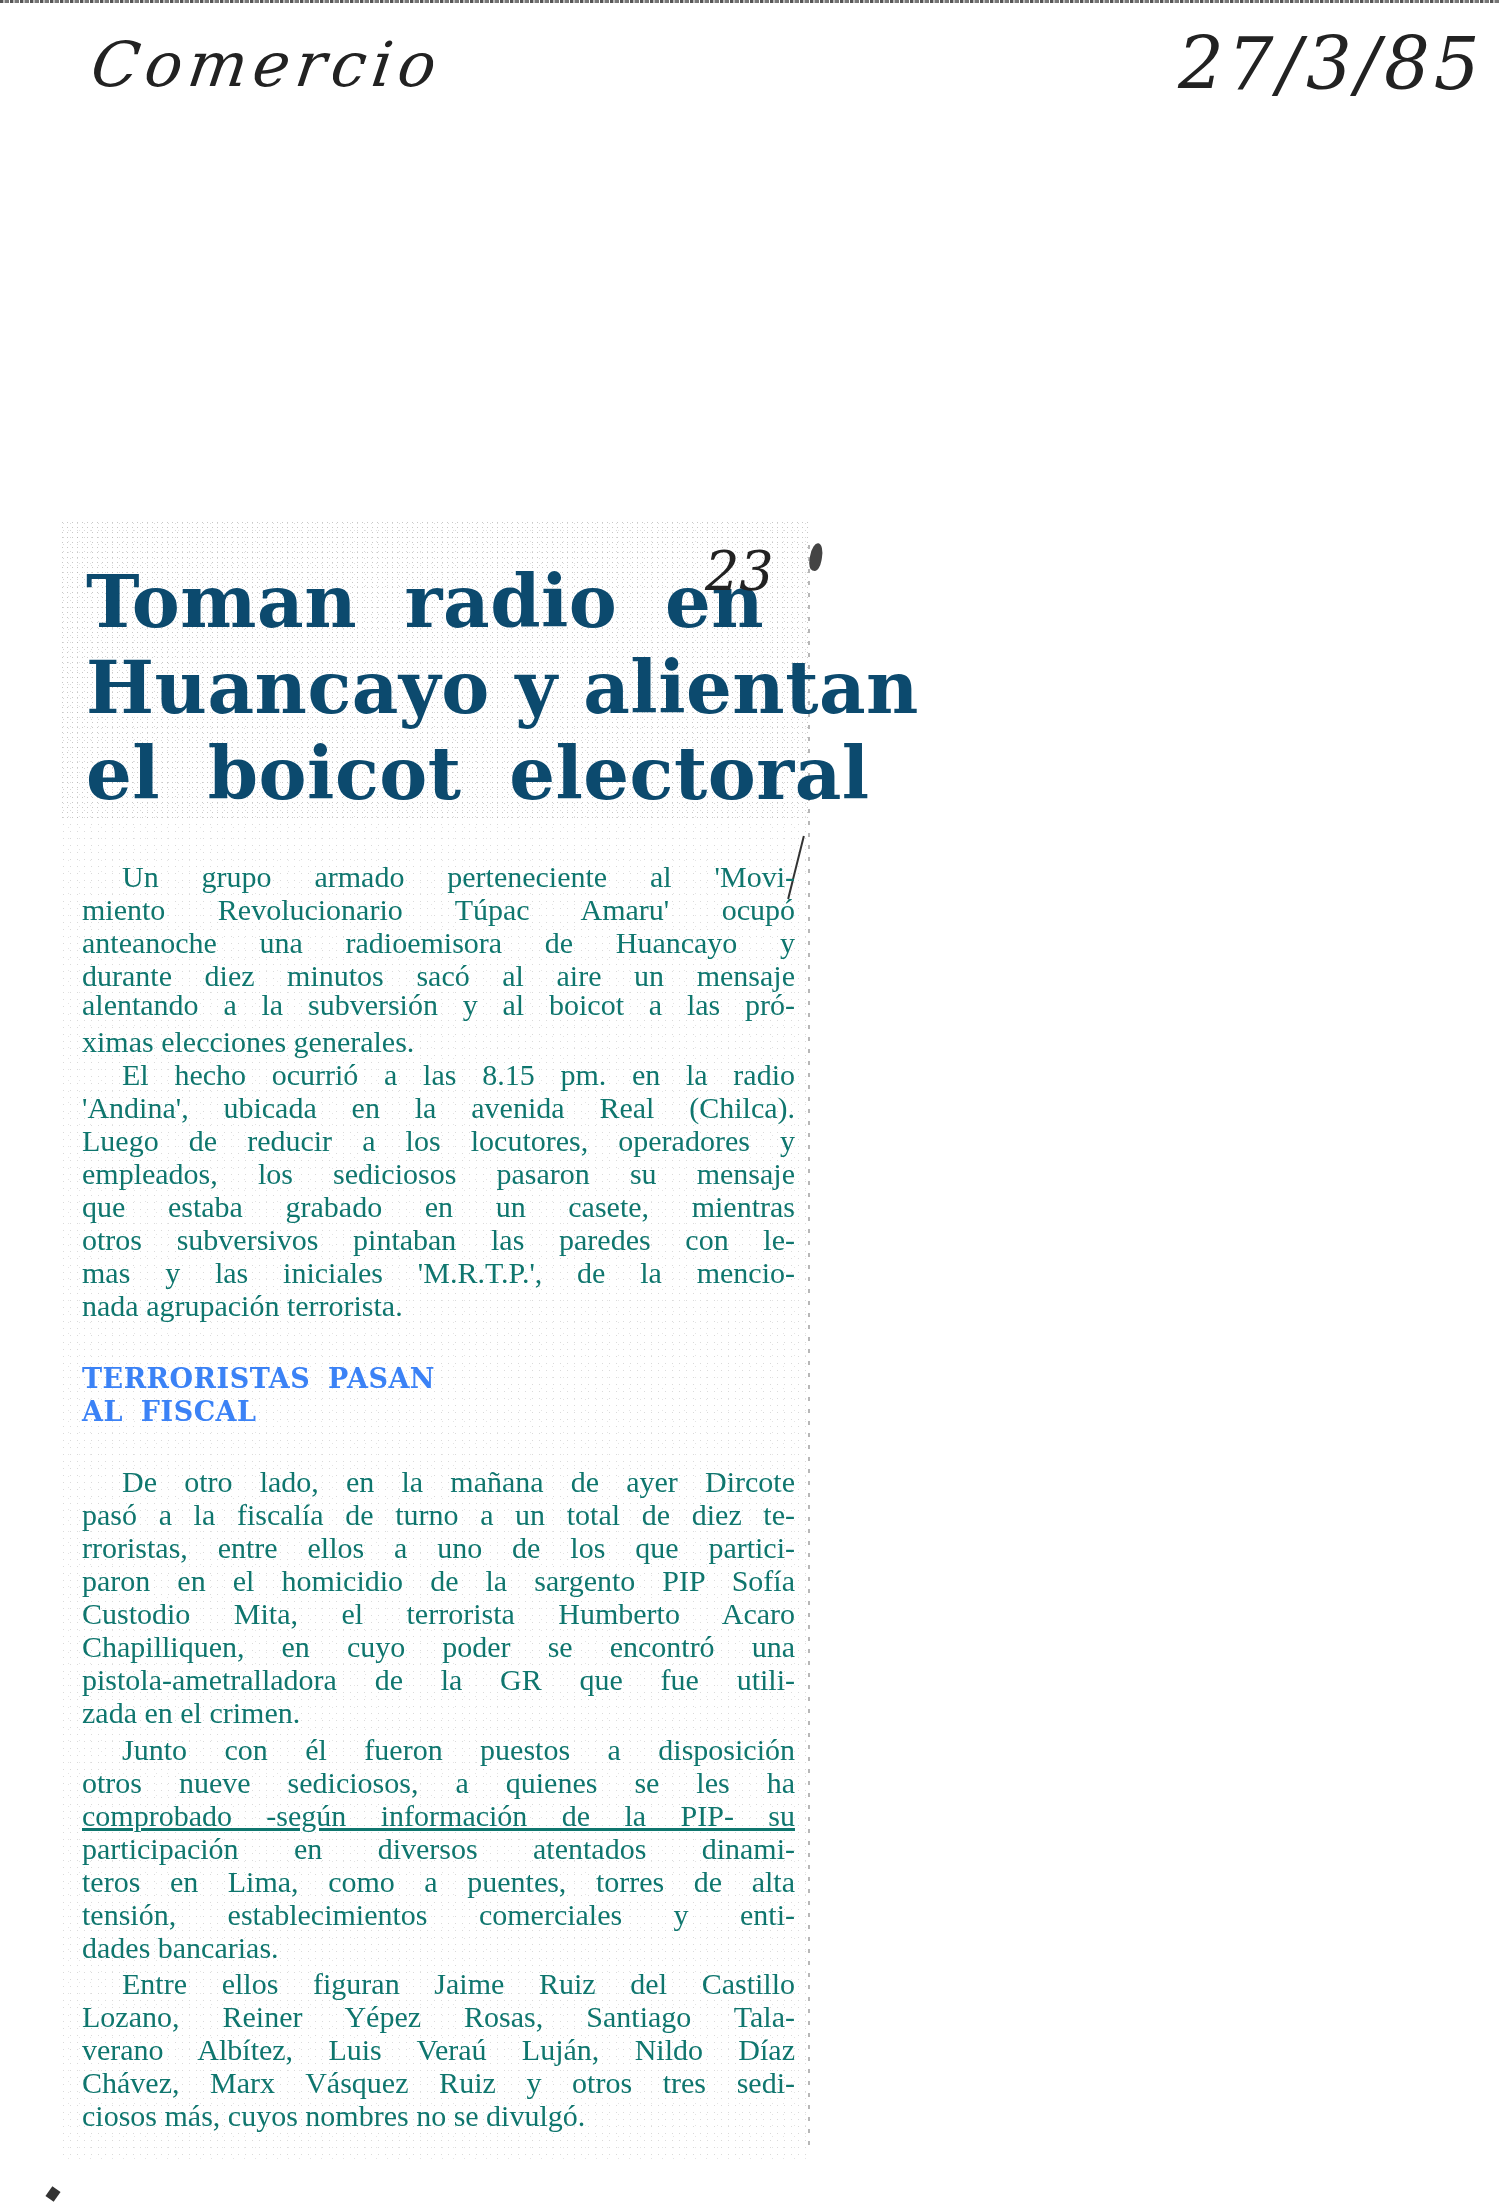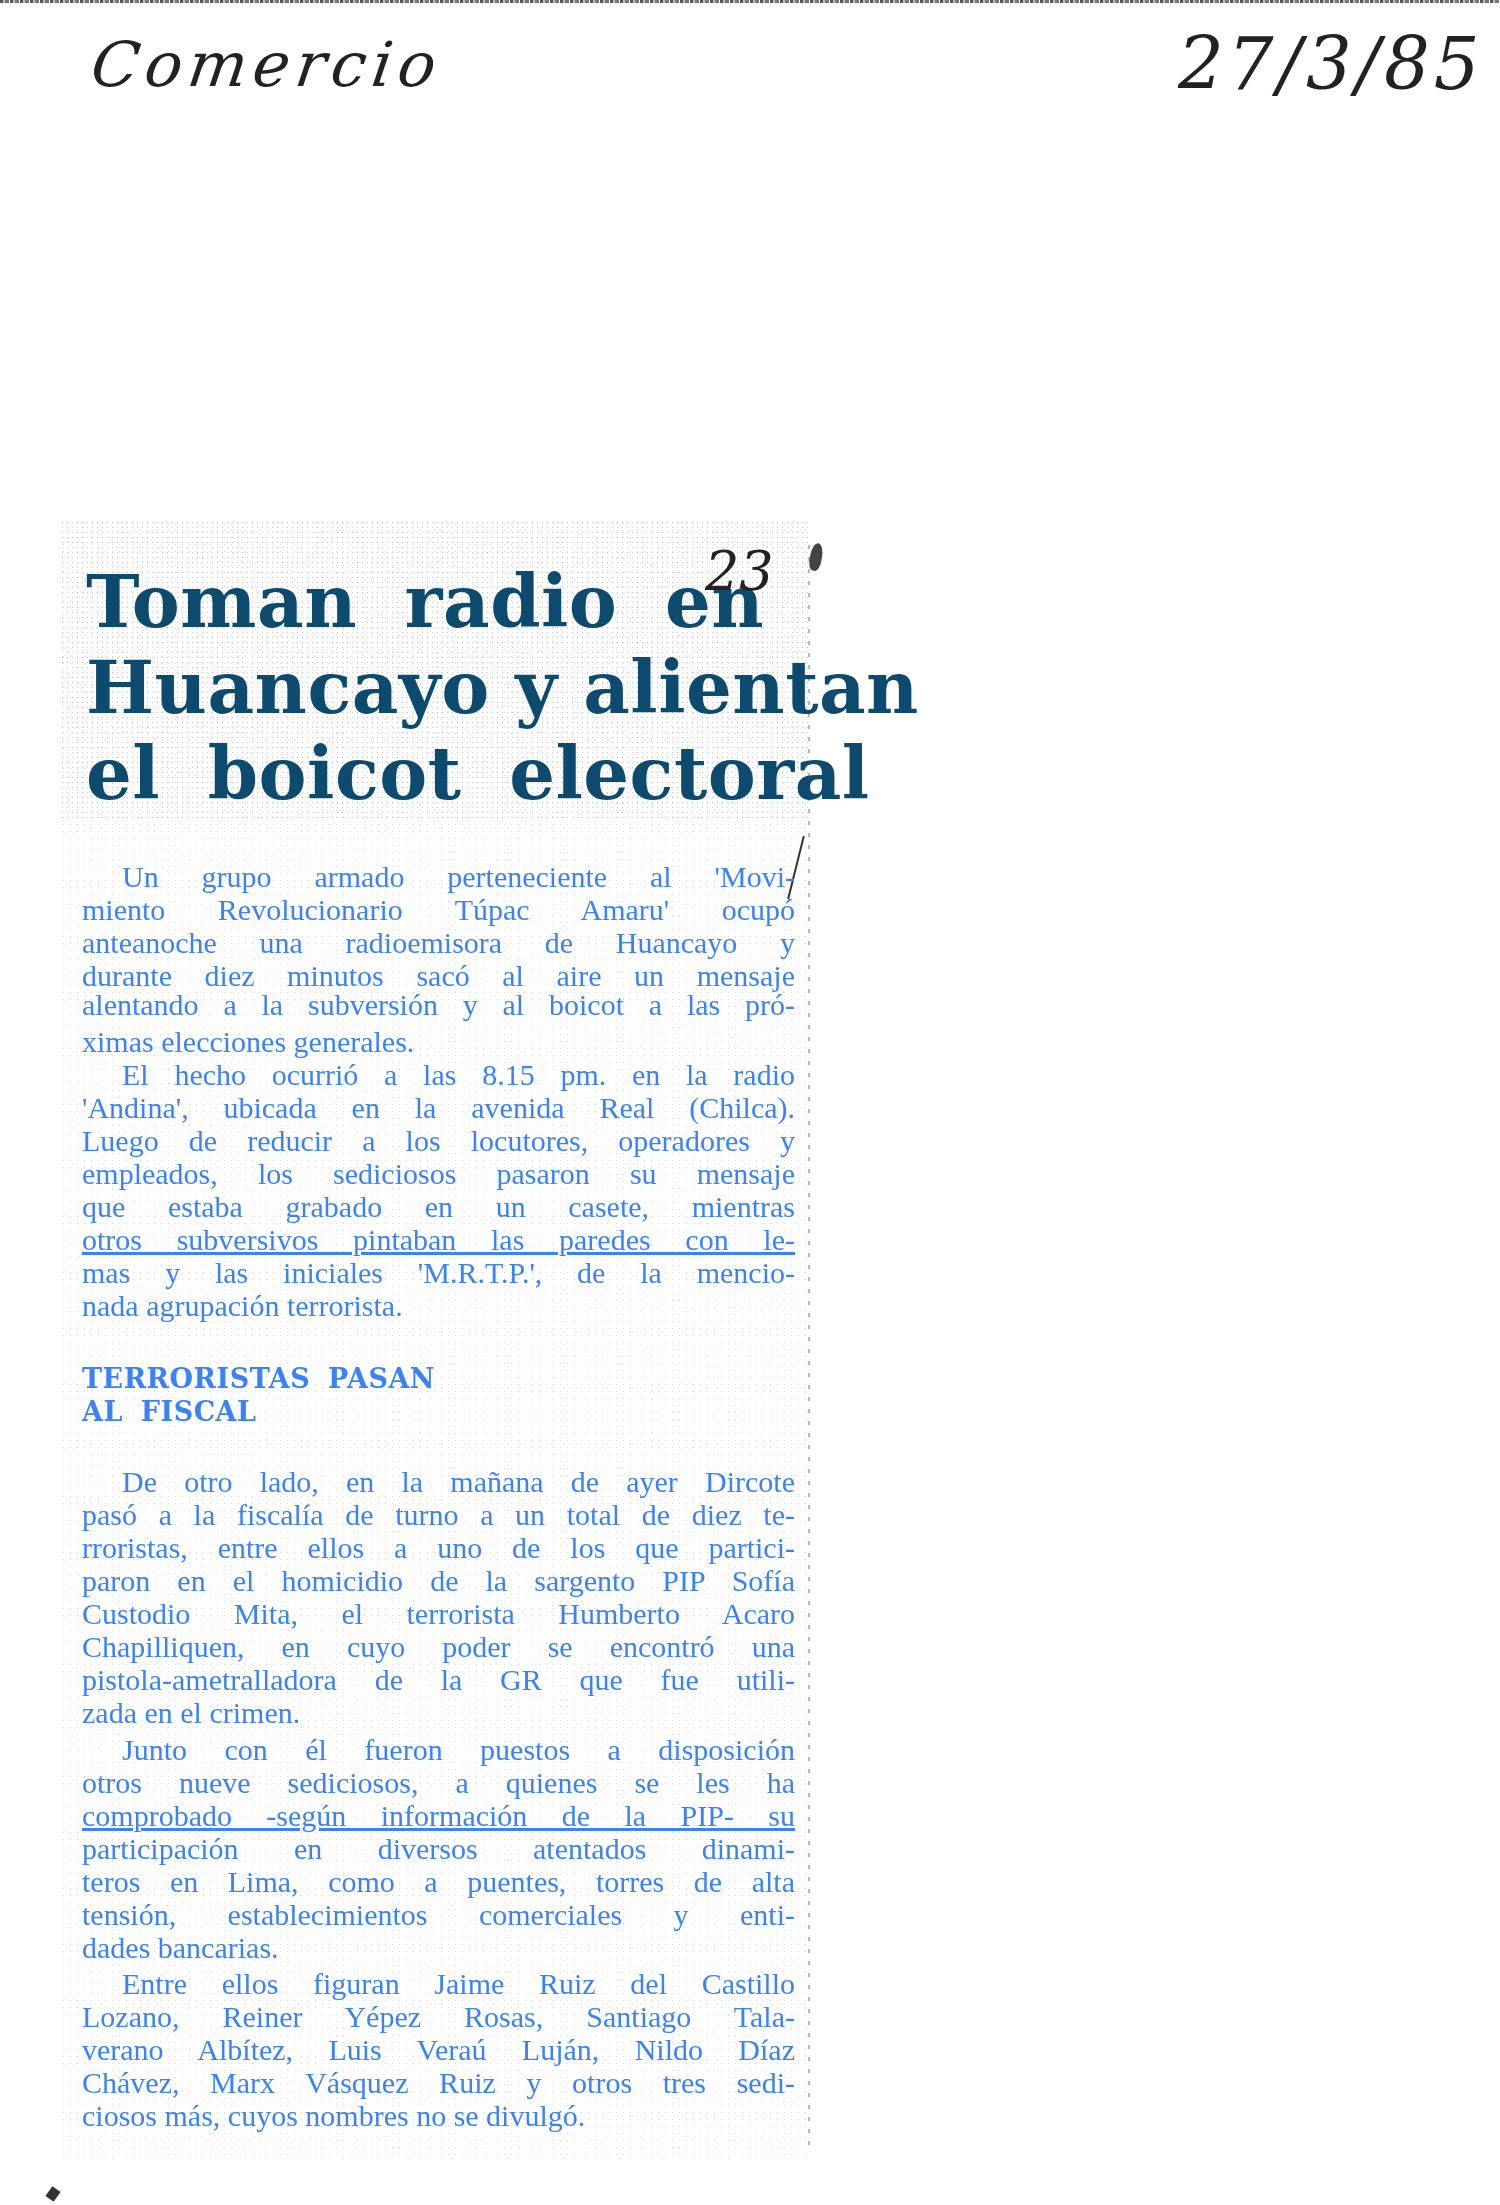--- a/index.html
+++ b/index.html
@@ -19,21 +19,21 @@
     background-size:5px 5px; opacity:0.55; }
   .rightedge { position:absolute; left:808px; top:545px; width:2px; height:1600px;
     background:repeating-linear-gradient(180deg,#888 0 4px,transparent 4px 12px); opacity:0.6; }
   .headline { position:absolute; left:86px; font-family:"DejaVu Serif", serif; font-weight:bold; font-size:72px; line-height:84px; color:#0c4a6e; letter-spacing:0.5px; white-space:nowrap; }
   .hl1 { top:560px; }
   .hl2 { top:646px; }
   .hl3 { top:732px; }
   .hl-word-gap { word-spacing:22px; }
   .mark23 { position:absolute; left:705px; top:540px; font-family:"DejaVu Serif", serif; font-style:italic; font-size:54px; color:#222; }
   .blot { position:absolute; left:810px; top:543px; width:12px; height:28px; background:#444; border-radius:50% 50% 40% 40%; transform:rotate(10deg); }
-  .body-line { position:absolute; left:82px; width:713px; font-family:"Liberation Serif", serif; font-size:30px; line-height:33px; height:33px; white-space:nowrap; text-align:justify; text-align-last:justify; color:#3b82f6; }
+  .body-line { position:absolute; left:82px; width:713px; font-family:"Liberation Serif", serif; font-size:30px; line-height:33px; height:33px; white-space:nowrap; text-align:justify; text-align-last:justify; color:#0f766e; }
   .body-line.last { text-align-last:left; }
   .body-line.indent { padding-left:40px; width:673px; }
   .subhead { position:absolute; left:82px; font-family:"DejaVu Serif", serif; font-weight:bold; font-size:27px; line-height:33px; color:#3b82f6; letter-spacing:0.5px; word-spacing:8px; white-space:nowrap; }
   .pen-stroke { position:absolute; left:795px; top:835px; width:2px; height:65px; background:#333; transform:rotate(14deg); }
   .corner-mark { position:absolute; left:48px; top:2188px; width:10px; height:12px; background:#333; transform:rotate(35deg); }
 </style>
 </head>
 <body>
 
 <div class="scanline"></div>
@@ -58,21 +58,21 @@
     <div class="body-line" style="top: 893px;">miento Revolucionario Túpac Amaru' ocupó</div>
     <div class="body-line" style="top: 926px;">anteanoche una radioemisora de Huancayo y</div>
     <div class="body-line" style="top: 959px;">durante diez minutos sacó al aire un mensaje</div>
     <div class="body-line" style="top: 988px;">alentando a la subversión y al boicot a las pró-</div>
     <div class="body-line last" style="top: 1025px;">ximas elecciones generales.</div>
     <div class="body-line indent" style="top: 1058px;">El hecho ocurrió a las 8.15 pm. en la radio</div>
     <div class="body-line" style="top: 1091px;">'Andina', ubicada en la avenida Real (Chilca).</div>
     <div class="body-line" style="top: 1124px;">Luego de reducir a los locutores, operadores y</div>
     <div class="body-line" style="top: 1157px;">empleados, los sediciosos pasaron su mensaje</div>
     <div class="body-line" style="top: 1190px;">que estaba grabado en un casete, mientras</div>
-    <div class="body-line" style="top: 1223px; text-decoration: underline;">otros subversivos pintaban las paredes con le-</div>
+    <div class="body-line" style="top: 1223px;">otros subversivos pintaban las paredes con le-</div>
     <div class="body-line" style="top: 1256px;">mas y las iniciales 'M.R.T.P.', de la mencio-</div>
     <div class="body-line last" style="top: 1289px;">nada agrupación terrorista.</div>
   </div>
 
 <div class="subhead" style="top:1362px">TERRORISTAS PASAN</div>
 <div class="subhead" style="top:1395px">AL FISCAL</div>
 
 <div id="body2">
     <div class="body-line indent" style="top: 1465px;">De otro lado, en la mañana de ayer Dircote</div>
     <div class="body-line" style="top: 1498px;">pasó a la fiscalía de turno a un total de diez te-</div>

